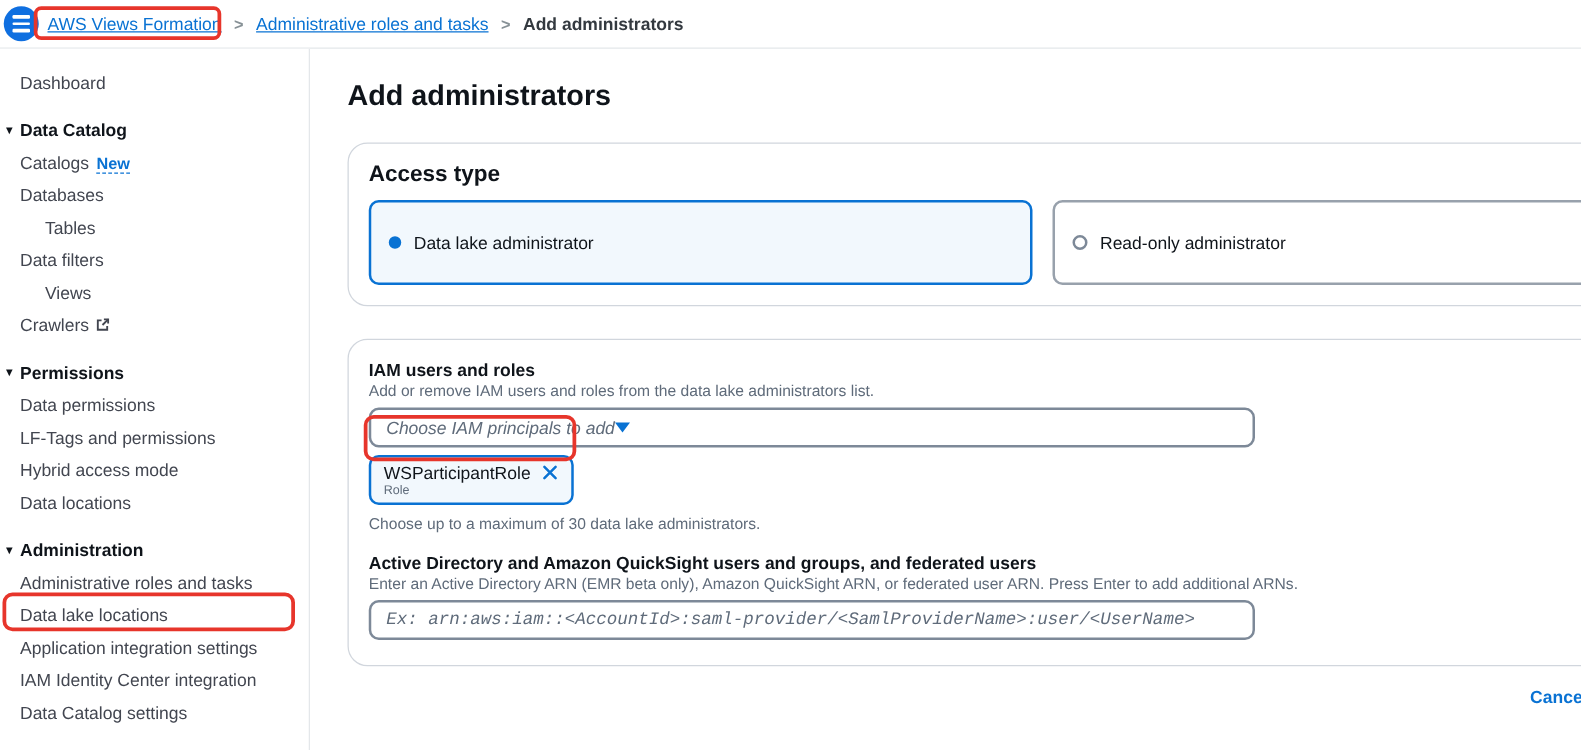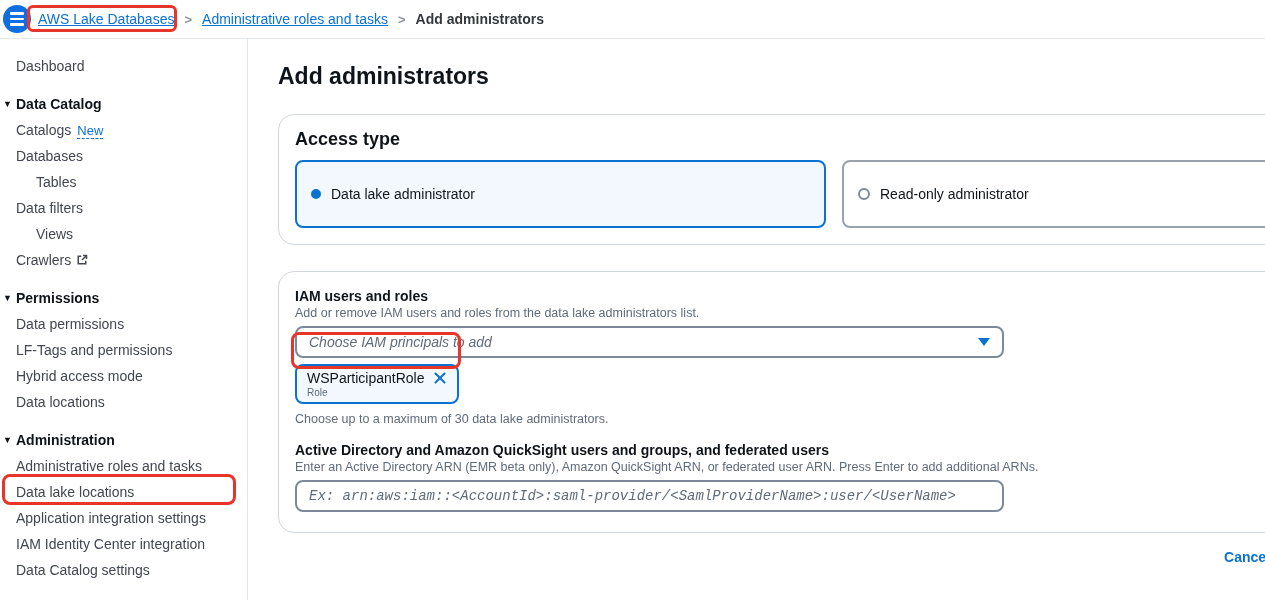--- a/index.html
+++ b/index.html
@@ -28,41 +28,41 @@
   .bc-link{color:var(--accent);text-decoration:underline;cursor:pointer;}
   .bc-current{color:#33393f;font-weight:700;}
   .bc-sep{color:#879196;font-weight:700;font-size:13px;}
   
   .shell{display:flex;height:561px;}
   .sidebar{width:248px;flex:none;border-right:1px solid #e4e7ea;padding:14px 0 0 16px;background:#fff;}
   .sb-row{height:26px;line-height:26px;color:var(--text-gray);white-space:nowrap;cursor:pointer;}
   .sb-row.indent{padding-left:20px;}
   .sb-section{height:26px;line-height:26px;margin-top:12px;font-weight:700;color:var(--text-dark);position:relative;cursor:pointer;}
   .sb-section .tri{position:absolute;left:-13px;top:0;font-size:9px;color:var(--text-dark);}
-  .sb-badge{color:var(--accent);font-weight:400;font-size:13px;margin-left:6px;border-bottom:1.5px dashed var(--accent);cursor:pointer;}
+  .sb-badge{color:var(--accent);font-weight:700;font-size:13px;margin-left:6px;border-bottom:1.5px dashed var(--accent);cursor:pointer;}
   .ext-icon{margin-left:5px;vertical-align:-1px;}
   
   .main{flex:1;min-width:0;overflow:hidden;padding:0 0 0 30px;}
   h1{font-size:23px;font-weight:700;margin:24px 0 0 0;color:var(--text-dark);}
   .card{width:1120px;border:1px solid var(--border-card);border-radius:16px;background:#fff;}
   .card1{margin-top:24px;padding:14px 16px 16px 16px;}
   .card2{margin-top:26px;padding:16px 16px 20px 16px;}
   .card-title{font-size:18px;font-weight:700;color:var(--text-dark);}
   .tiles{display:flex;gap:16px;margin-top:10px;}
   .tile{display:flex;align-items:center;gap:10px;border-radius:8px;padding:24px 14px;cursor:pointer;background:#fff;}
   .tile.selected{border:2px solid var(--accent);background:var(--bg-selected);width:531px;flex:none;}
   .tile.unselected{border:2px solid #98a1ac;flex:1;}
   .radio{flex:none;border-radius:50%;}
   .radio.sel{width:6px;height:6px;border:5px solid var(--accent);background:#fff;}
   .radio.unsel{width:12px;height:12px;border:2px solid var(--border-input);background:#fff;}
   .tile-label{color:var(--text-dark);}
   .fld-label{font-weight:700;color:var(--text-dark);}
   .fld-desc{font-size:12.5px;color:var(--text-desc);margin-top:2px;}
   .select{width:709px;height:32px;margin-top:6px;border:2px solid var(--border-input);border-radius:8px;
-    display:flex;align-items:center;justify-content:space-between;padding:0 12px;cursor:pointer;background:#fff;}
+    display:flex;align-items:center;padding:0 12px;cursor:pointer;background:#fff;}
   .select .ph{font-style:italic;color:var(--text-desc);}
   .caret{width:0;height:0;border-left:6px solid transparent;border-right:6px solid transparent;border-top:8px solid var(--accent);}
   .token{display:inline-block;margin-top:6px;border:2px solid var(--accent);border-radius:8px;background:var(--bg-selected);
     padding:4px 10px 4px 10px;min-width:140px;}
   .token-top{display:flex;align-items:center;gap:8px;}
   .token-label{color:var(--text-dark);}
   .token-x{cursor:pointer;display:inline-flex;}
   .token-sub{font-size:10px;color:var(--text-desc);margin-top:1px;}
   .constraint{font-size:12.5px;color:var(--text-desc);margin-top:8px;}
   .fld2{margin-top:16px;}
@@ -77,21 +77,21 @@
 </head>
 <body>
 
 <div class="topbar">
   <div class="hamburger">
     <span></span>
       <span></span>
       <span></span>
   </div>
   <div class="breadcrumb">
-      <span class="bc-link">AWS Lake Databases</span>
+      <span class="bc-link">AWS Views Formation</span>
       <span class="bc-sep">&gt;</span>
       <span class="bc-link">Administrative roles and tasks</span>
       <span class="bc-sep">&gt;</span>
       <span class="bc-current">Add administrators</span>
     </div>
 </div>
 
 <div class="shell">
 
   <nav class="sidebar">

